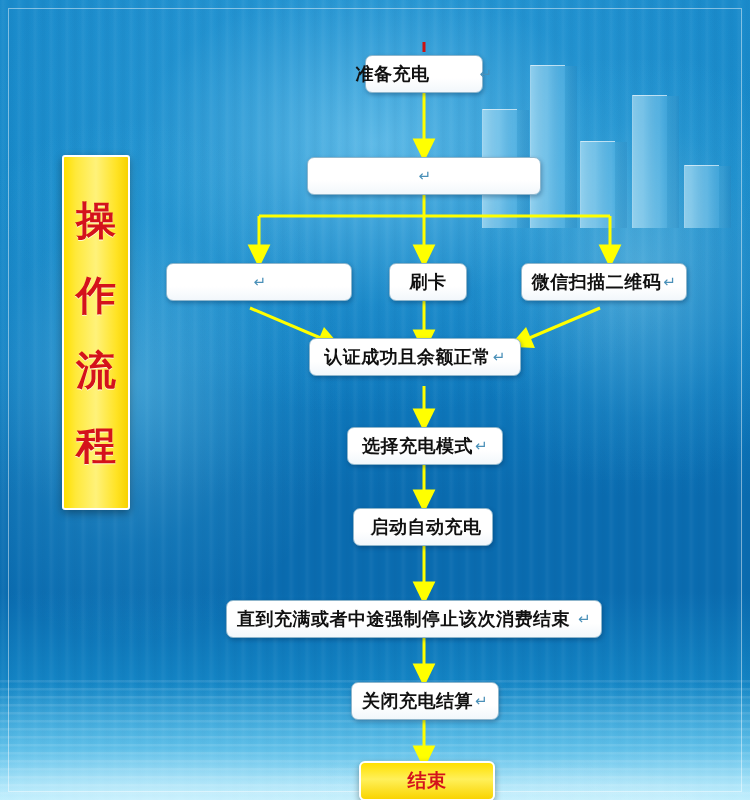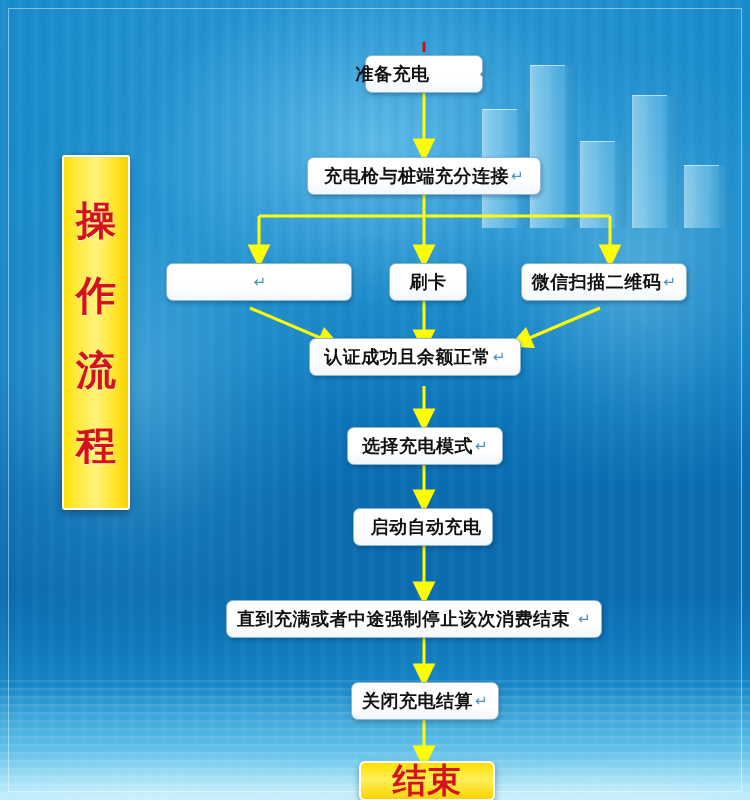--- a/index.html
+++ b/index.html
@@ -168,21 +168,21 @@
   .node.n6  { left: 353px; top: 508px; width: 140px; height: 38px; padding-left: 16px; }
   .node.n7  { left: 226px; top: 600px; width: 376px; height: 38px; justify-content: space-between; }
   .node.n8  { left: 351px; top: 682px; width: 148px; height: 38px; }
 
   .node.end {
     left: 359px; top: 761px; width: 136px; height: 40px;
     background: linear-gradient(to bottom, #ffe000 0%, #fff05a 45%, #f9d400 100%);
     border: 2px solid #ffffff;
     border-radius: 6px;
     color: #d4121b;
-    font-size: 34px;
+    font-size: 19px;
     font-weight: bold;
     box-shadow: 0 3px 7px rgba(0,0,0,0.35);
   }
 
   
   svg.wires {
     position: absolute;
     left: 0; top: 0;
     width: 750px;
     height: 800px;
@@ -261,21 +261,20 @@
 
     <path class="wire" d="M424,720 L424,757" marker-end="url(#ah)"></path>
   </svg>
 
   <div class="node n1">
     <span>准备充电</span>
     <span class="pilcrow">↵</span>
   </div>
 
   <div class="node n2">
-    <span>充电枪与桩端充分连接</span>
     <span class="pilcrow">↵</span>
   </div>
 
   <div class="node n3a">
     <span class="pilcrow">↵</span>
   </div>
 
   <div class="node n3b">
     <span>刷卡</span>
   </div>

